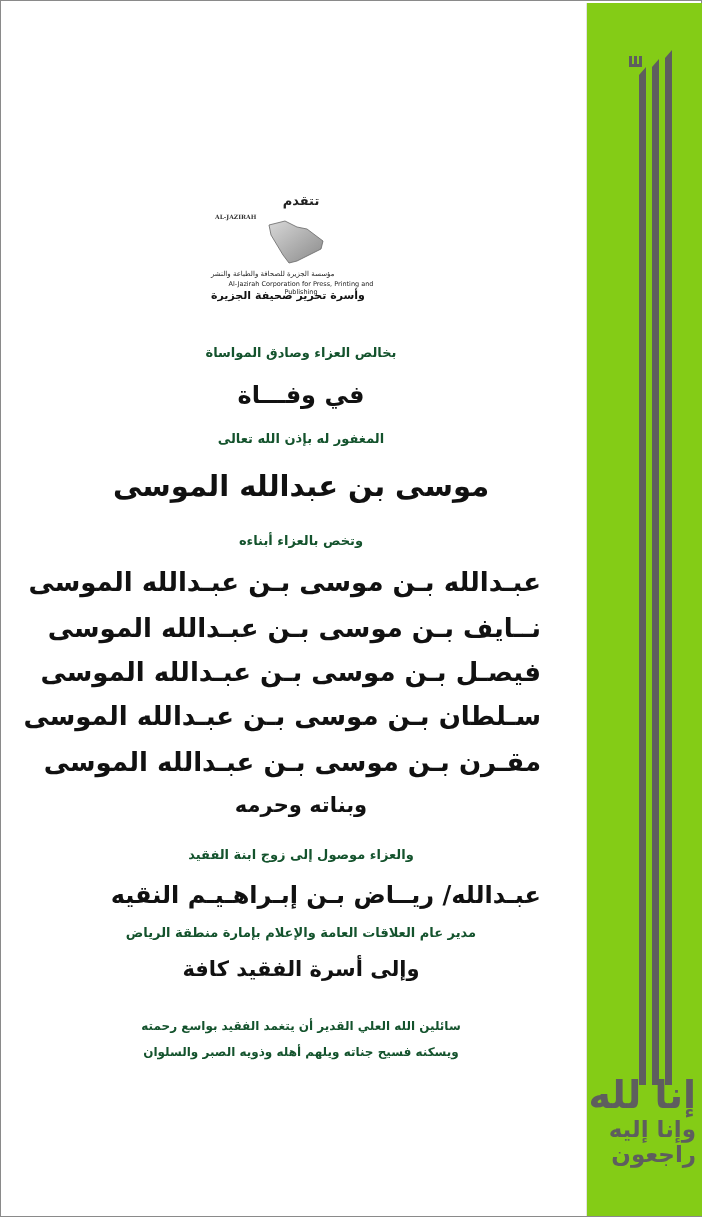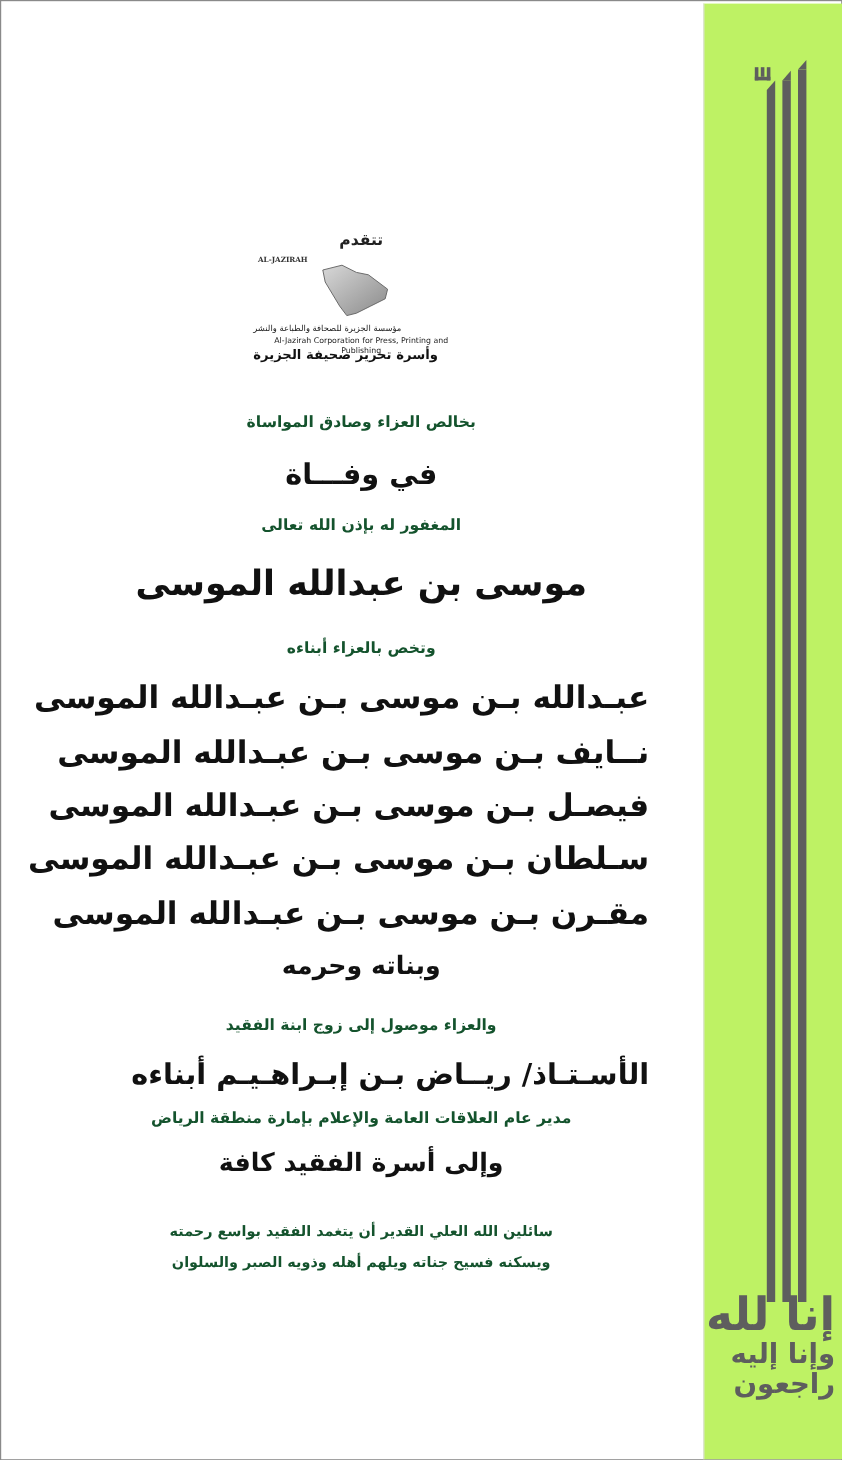--- a/index.html
+++ b/index.html
@@ -7,21 +7,21 @@
       width: 702px; height: 1217px; position: relative; overflow: hidden;
       background: #ffffff;
       font-family: "DejaVu Sans", sans-serif;
     }
     .frame {
       position: absolute; left: 0; top: 0; width: 700px; height: 1215px;
       border: 1px solid #8a8a8a; background: #fff;
     }
     .side-panel {
       position: absolute; left: 585px; top: 2px; width: 115px; height: 1213px;
-      background: #bef264;
+      background: #84cc16;
       border-left: 1px solid #e2e2e2;
     }
     .stripe {
       position: absolute; width: 7px; background: #5e5e5e;
     }
     .stripe::before {
       content: ""; position: absolute; left: 0; top: -8px; width: 0; height: 0;
       border-left: 7px solid transparent;
       border-bottom: 8px solid #5e5e5e;
     }
@@ -127,20 +127,20 @@
     <div class="line small" style="top:532px;">وتخص بالعزاء أبناءه</div>
 
     <div class="line big" style="top:566px;">عبـدالله بـن موسى بـن عبـدالله الموسى</div>
     <div class="line big" style="top:612px;">نــايف  بـن موسى بـن عبـدالله الموسى</div>
     <div class="line big" style="top:656px;">فيصـل  بـن موسى بـن عبـدالله الموسى</div>
     <div class="line big" style="top:700px;">سـلطان بـن موسى بـن عبـدالله الموسى</div>
     <div class="line big" style="top:746px;">مقـرن  بـن موسى بـن عبـدالله الموسى</div>
 
     <div class="line medium" style="top:792px; font-size:21px;">وبناته وحرمه</div>
     <div class="line small" style="top:846px;">والعزاء موصول إلى زوج ابنة الفقيد</div>
-    <div class="line big" style="top:880px; font-size:24px;">الأسـتـاذ/ ريــاض بـن إبـراهـيـم أبناءه</div>
+    <div class="line big" style="top:880px; font-size:24px;">عبـدالله/ ريــاض بـن إبـراهـيـم النقيه</div>
     <div class="line small" style="top:924px;">مدير عام العلاقات العامة والإعلام بإمارة منطقة الرياض</div>
     <div class="line medium" style="top:956px; font-size:21px;">وإلى أسرة الفقيد كافة</div>
     <div class="line small" style="top:1018px; font-size:12px;">سائلين الله العلي القدير أن يتغمد الفقيد بواسع رحمته</div>
     <div class="line small" style="top:1044px; font-size:12px;">ويسكنه فسيح جناته ويلهم أهله وذويه الصبر والسلوان</div>
   </div>
 
 </div>
 
 </body></html>

